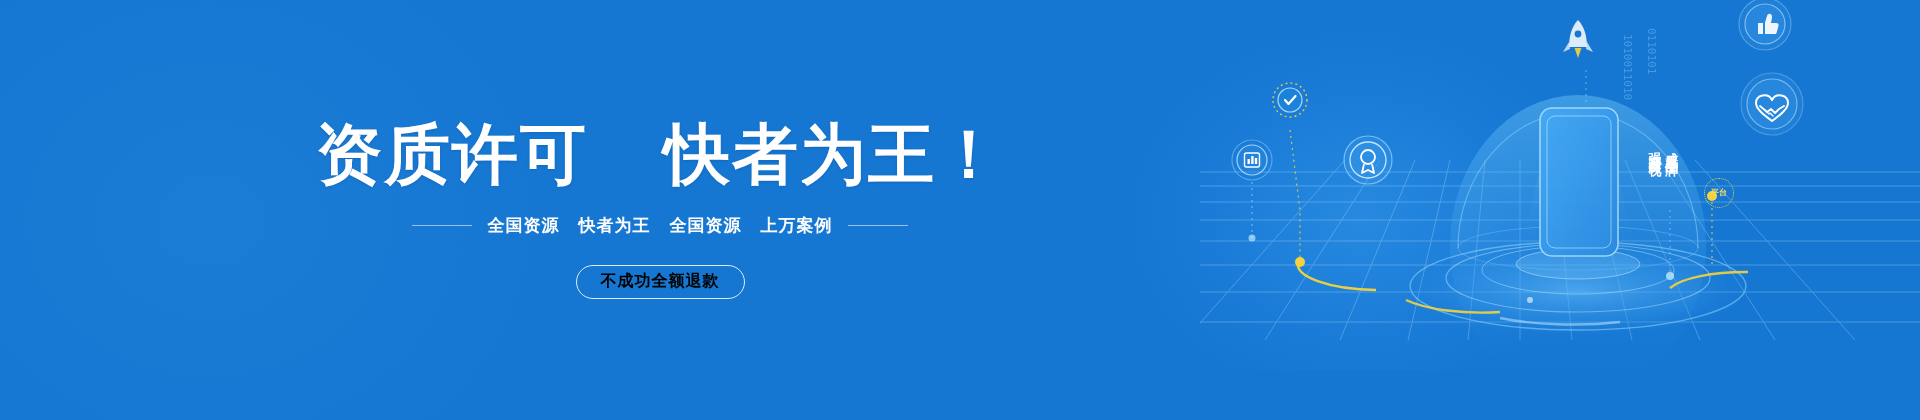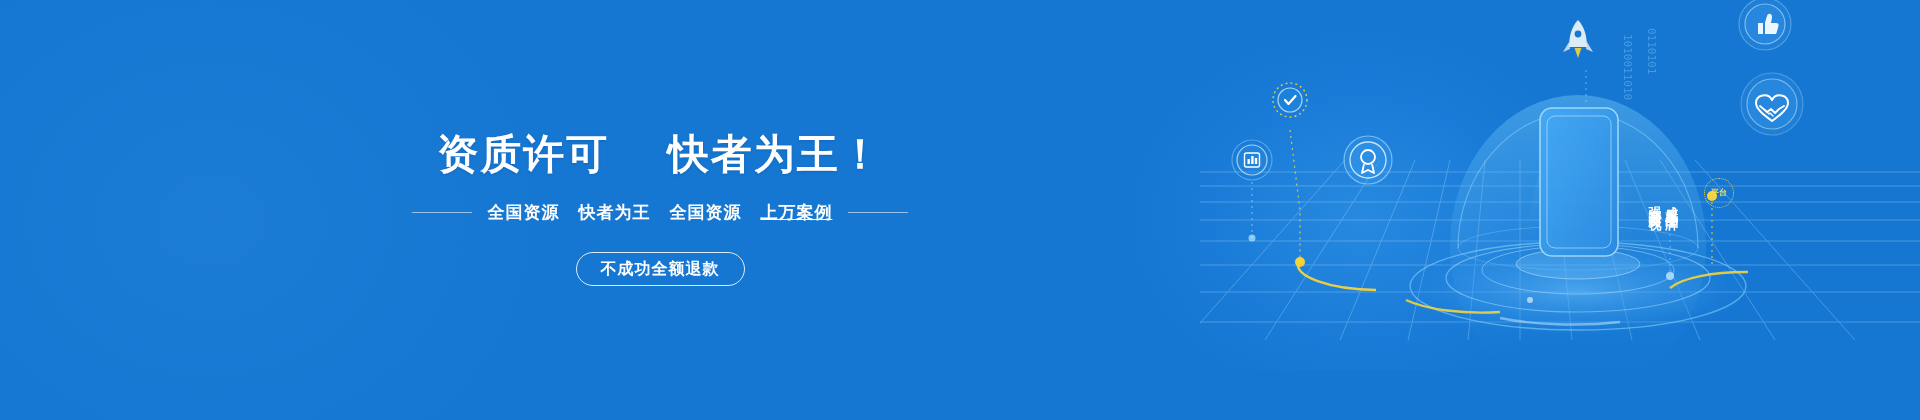--- a/index.html
+++ b/index.html
@@ -40,21 +40,21 @@
     width:1080px; height:420px;
     display:flex;
     flex-direction:column;
     align-items:center;
     justify-content:center;
     padding-left:240px;
   }
 
   .headline {
     color:#ffffff;
-    font-size:41px;
+    font-size:66px;
     font-weight:bold;
     letter-spacing:2px;
     line-height:1;
     white-space:nowrap;
     text-shadow:0 1px 3px rgba(0,40,90,0.18);
   }
   .headline .gap { display:inline-block; width:26px; }
 
   .subline {
     display:flex;
@@ -67,45 +67,45 @@
     background:rgba(255,255,255,0.55);
   }
   .subtitle {
     color:#ffffff;
     font-size:17px;
     font-weight:bold;
     letter-spacing:1px;
     white-space:nowrap;
   }
   .subtitle span { margin-right:12px;text-align:center; }
-  .subtitle span:last-child { margin-right:0;text-decoration:underline; }
+  .subtitle span:last-child { margin-right:0; }
 
   .cta {
     margin-top:28px;
     display:inline-flex;
     align-items:center;
     justify-content:center;
     height:34px;
     padding:0 24px;
     border:1px solid rgba(255,255,255,0.85);
     border-radius:18px;
-    color:#ffffff;
+    color:#000000;
     font-size:16px;
     font-weight:bold;
     letter-spacing:1px;
     white-space:nowrap;
     background:transparent;
     cursor:pointer;
   }
 
   
   .art {
     position:absolute;
     right:0; top:0;
-    width:720px; height:296px;text-align:center;
+    width:720px; height:296px;
   }
   .art svg { display:block; width:720px; height:420px; }
 
   
   .tablet-text {
     position:absolute;
     left:433px; top:142px;
     width:60px; height:120px;
     display:flex;
     flex-direction:row-reverse;

